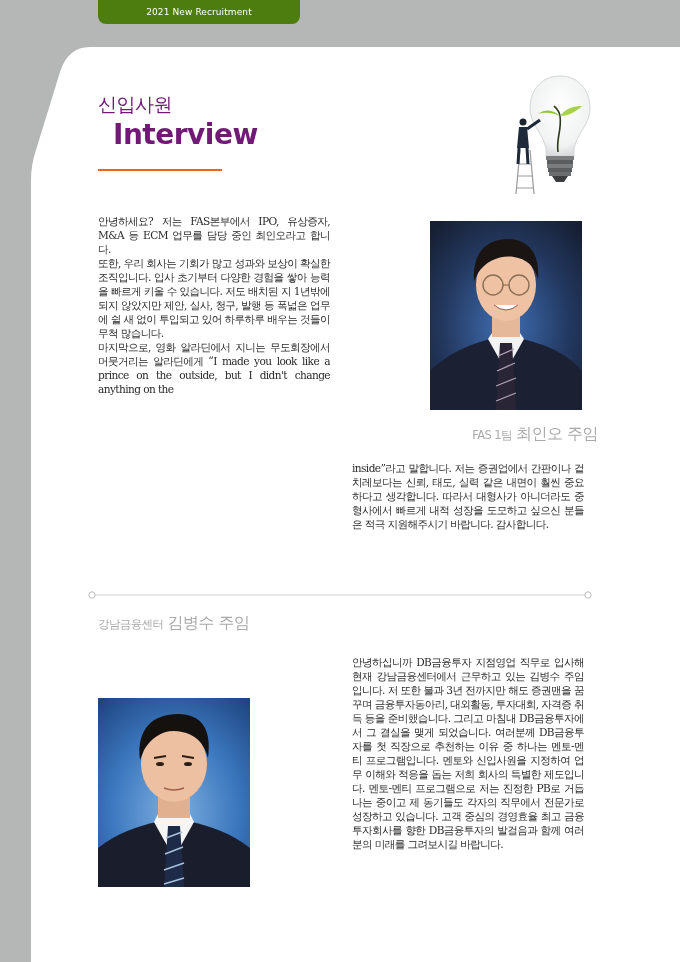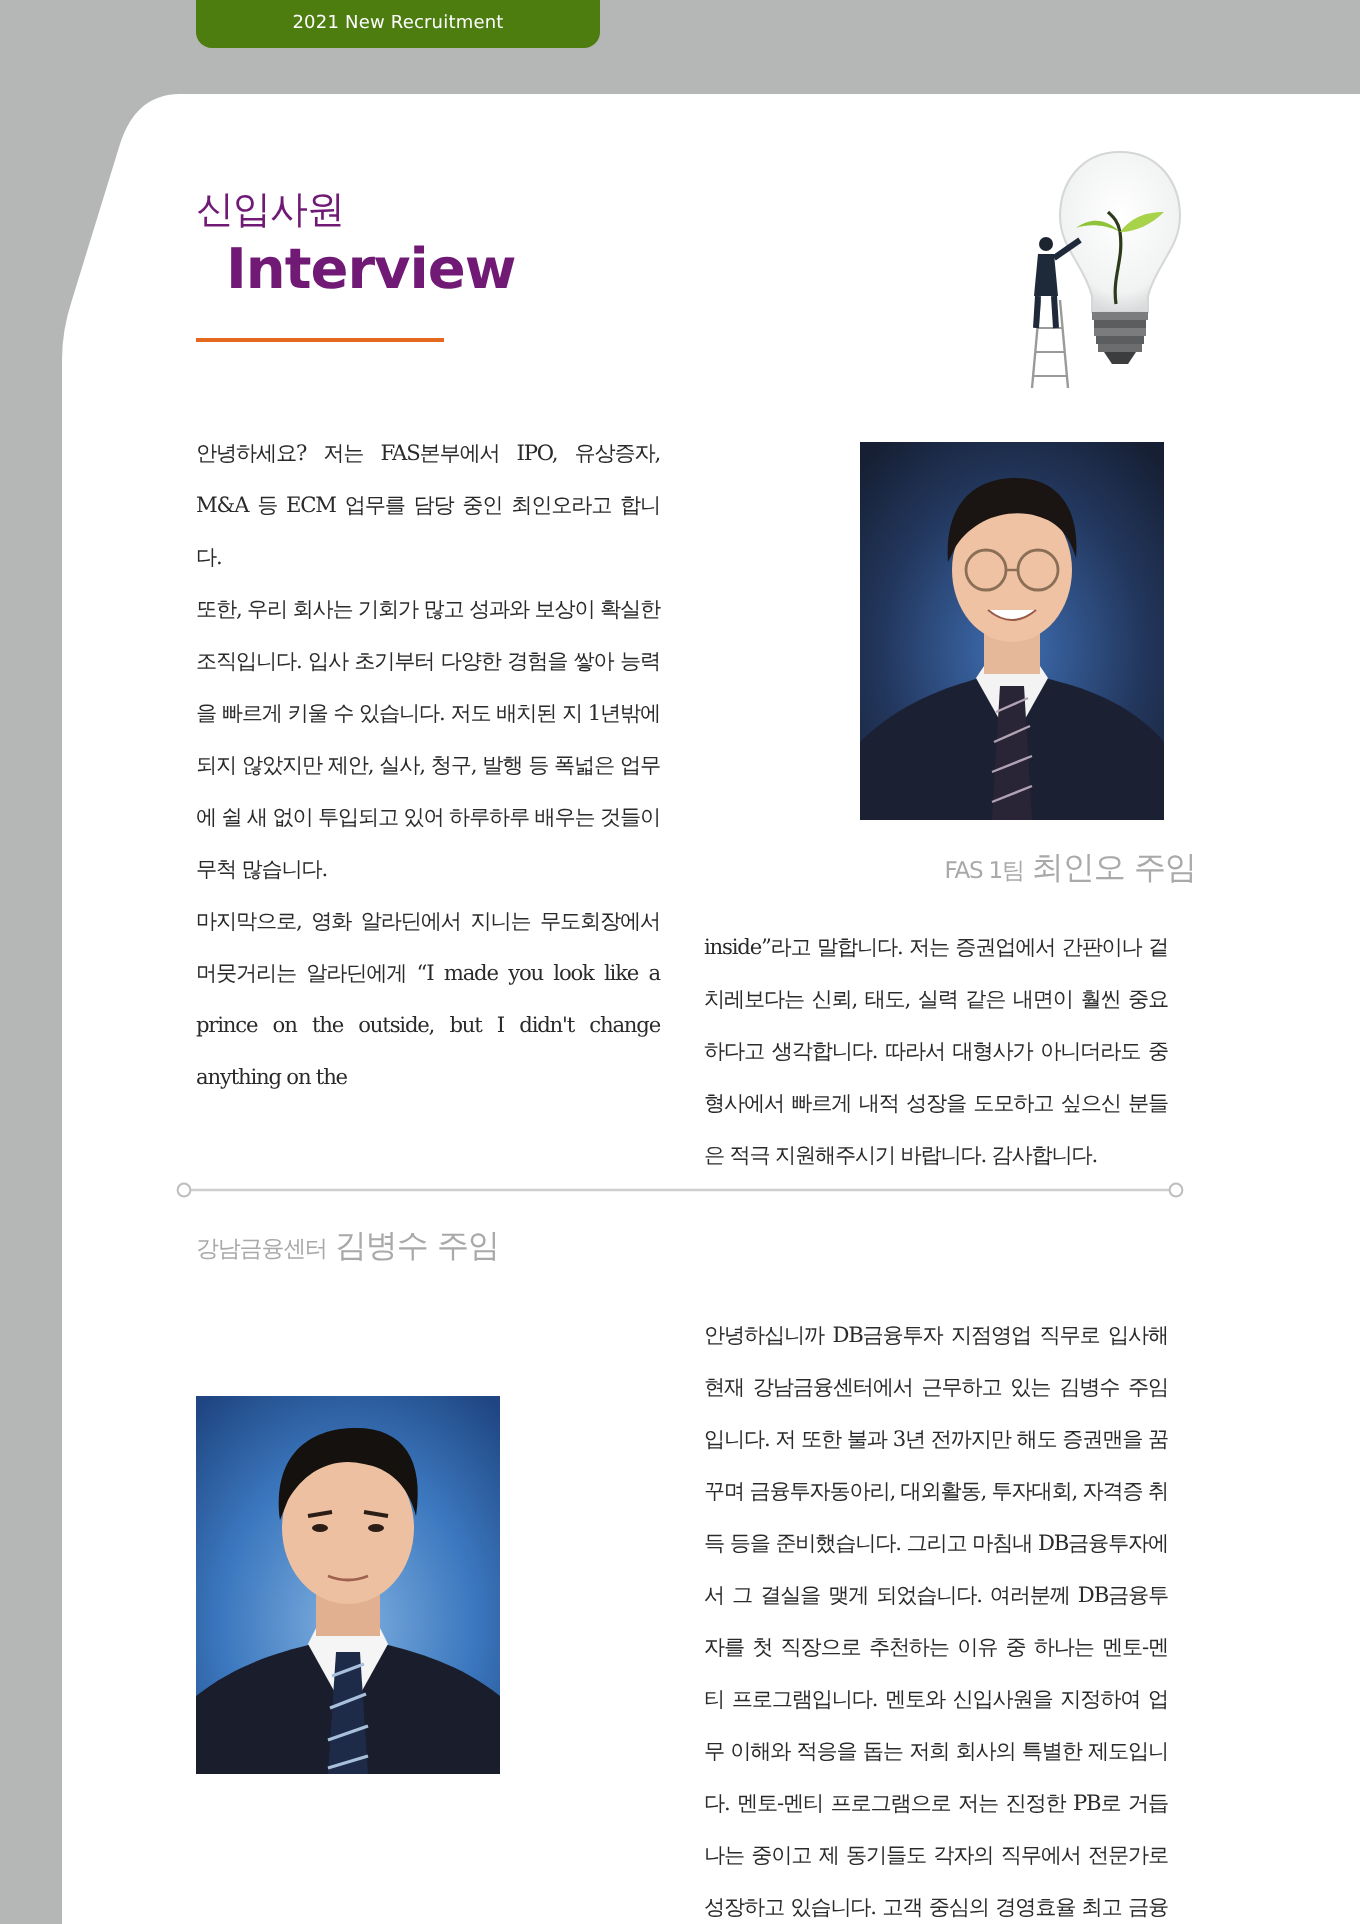--- a/index.html
+++ b/index.html
@@ -33,21 +33,21 @@
   }
   .bulb {
     position: absolute; left: 508px; top: 72px; width: 84px; height: 124px;
   }
   .photo {
     position: absolute; overflow: hidden;
   }
   .photo1 { left: 430px; top: 221px; width: 152px; height: 189px; }
   .photo2 { left: 98px; top: 698px; width: 152px; height: 189px; }
   .body-text {
-    position: absolute; font-size: 10.6px; line-height: 26px;
+    position: absolute; font-size: 10.6px; line-height: 14px;
     color: #2a2a2a; text-align: justify; letter-spacing: -0.6px;
   }
   .body-text p { margin: 0; }
   .col1 { left: 98px; top: 214px; width: 232px; }
   .col2 { left: 352px; top: 461px; width: 232px; }
   .col3 { left: 352px; top: 655px; width: 232px; }
   .name-line {
     position: absolute; font-family: "DejaVu Sans", sans-serif; color: #a9a9a9;
     white-space: nowrap;
   }

